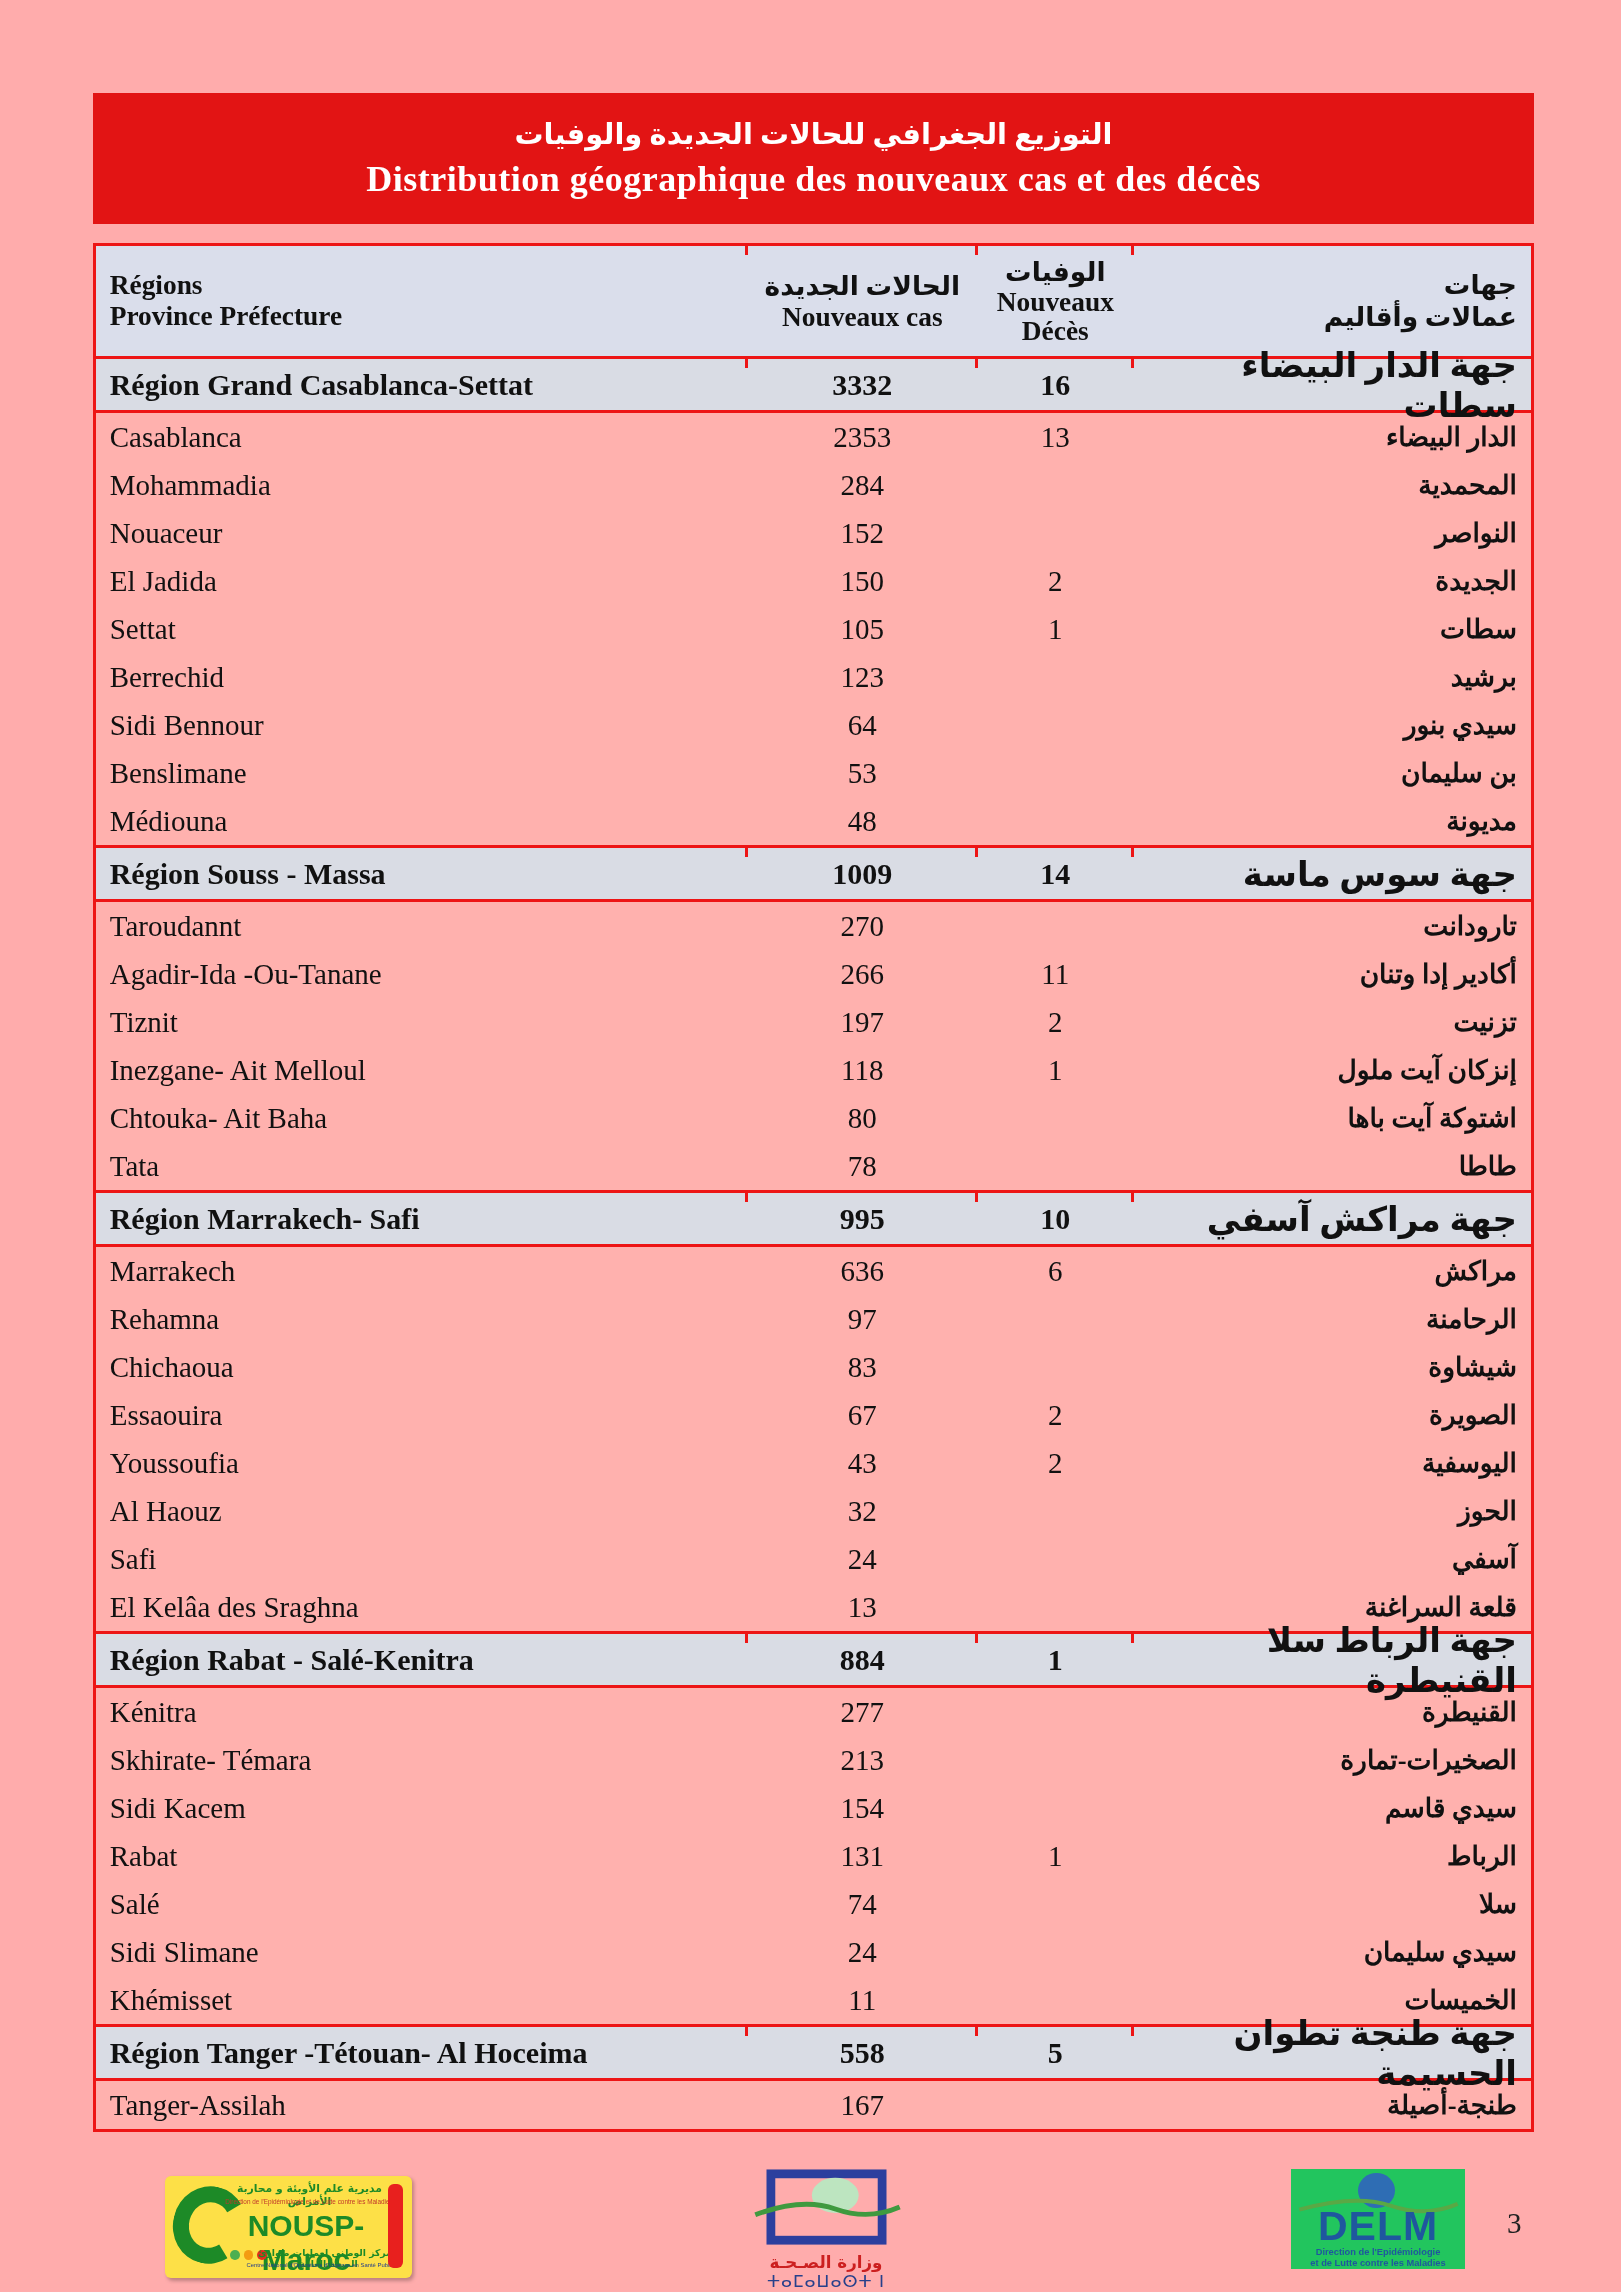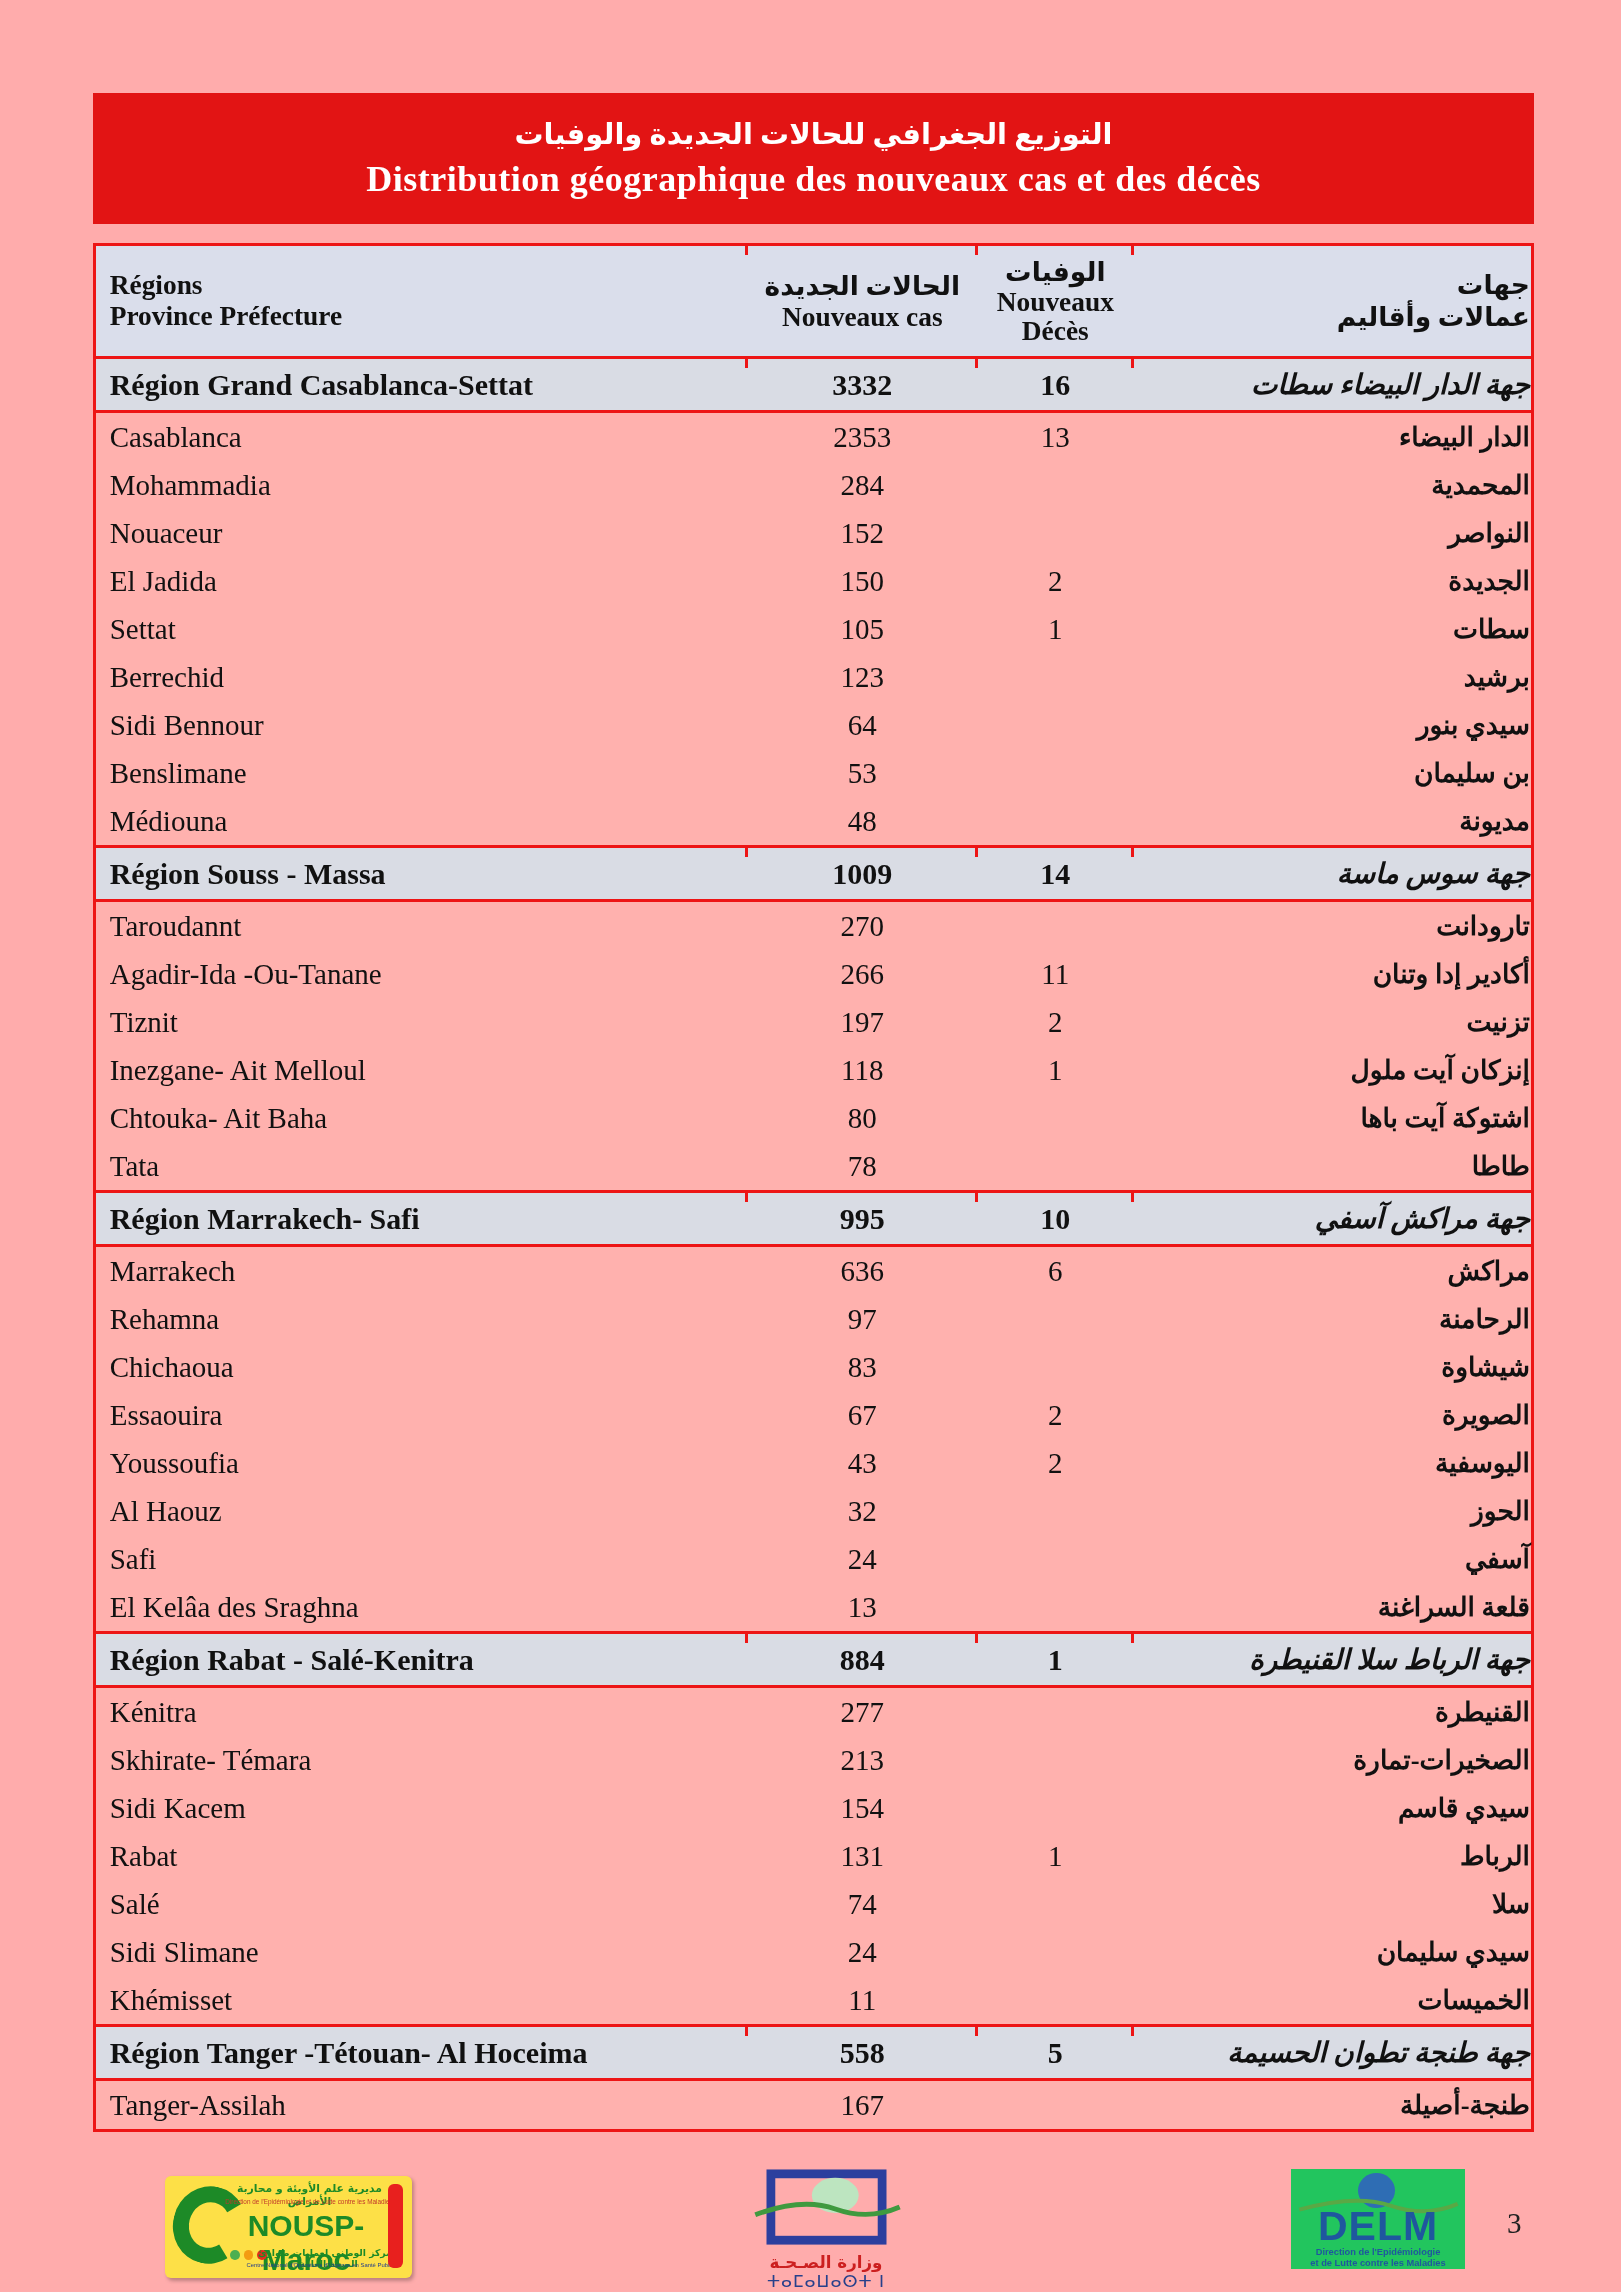--- a/index.html
+++ b/index.html
@@ -23,35 +23,35 @@
   
   .datatable {
     position:absolute; left:93px; top:243px; width:1441px;
     border:3.9px solid #ed1515; background:#ffb1ae;
   }
   .trow { display:flex; width:100%; }
   .cell { position:relative; display:flex; flex-direction:column; justify-content:center; }
   .c1 { width:45.4%; text-align:left;  padding-left:13.7px;  align-items:flex-start; }
   .c2 { width:16%;   text-align:center; align-items:center; }
   .c3 { width:10.9%; text-align:center; align-items:center; }
-  .c4 { width:27.7%; text-align:right; padding-right:1px; align-items:flex-end; }
+  .c4 { width:27.7%; text-align:right; padding-right:14px; align-items:flex-end; }
 
   .thead { height:110px; background:#dadeeb; font-weight:bold; }
   .thead .cell { justify-content:center; padding-top:7.8px; padding-bottom:7.8px; }
   .thead .fr-h { font-size:27.4px; }
   .thead .ar-h { font-size:26.5px; direction:rtl; }
   .thead .decés { line-height:1.05; }
 
   .region-row {
     height:57px; background:#d9dce4; font-weight:bold;
     border-top:3.9px solid #ed1515; border-bottom:3.9px solid #ed1515;
   }
   .region-row .fr { font-size:30px; }
   .region-row .num { font-size:30px; }
-  .region-row .ar { font-size:28px;font-style:italic; }
+  .region-row .ar { font-size:34px; }
 
   .data-row { height:48px; background:#ffb1ae; }
   .data-row .fr { font-size:29px; }
   .data-row .num { font-size:29px; }
   .data-row .ar { font-size:26.5px; font-weight:bold;font-family:Liberation Serif, serif; }
   .ar { direction:rtl; }
 
   
   .thead .cell:nth-child(n+2)::before,
   .region-row .cell:nth-child(n+2)::before {

